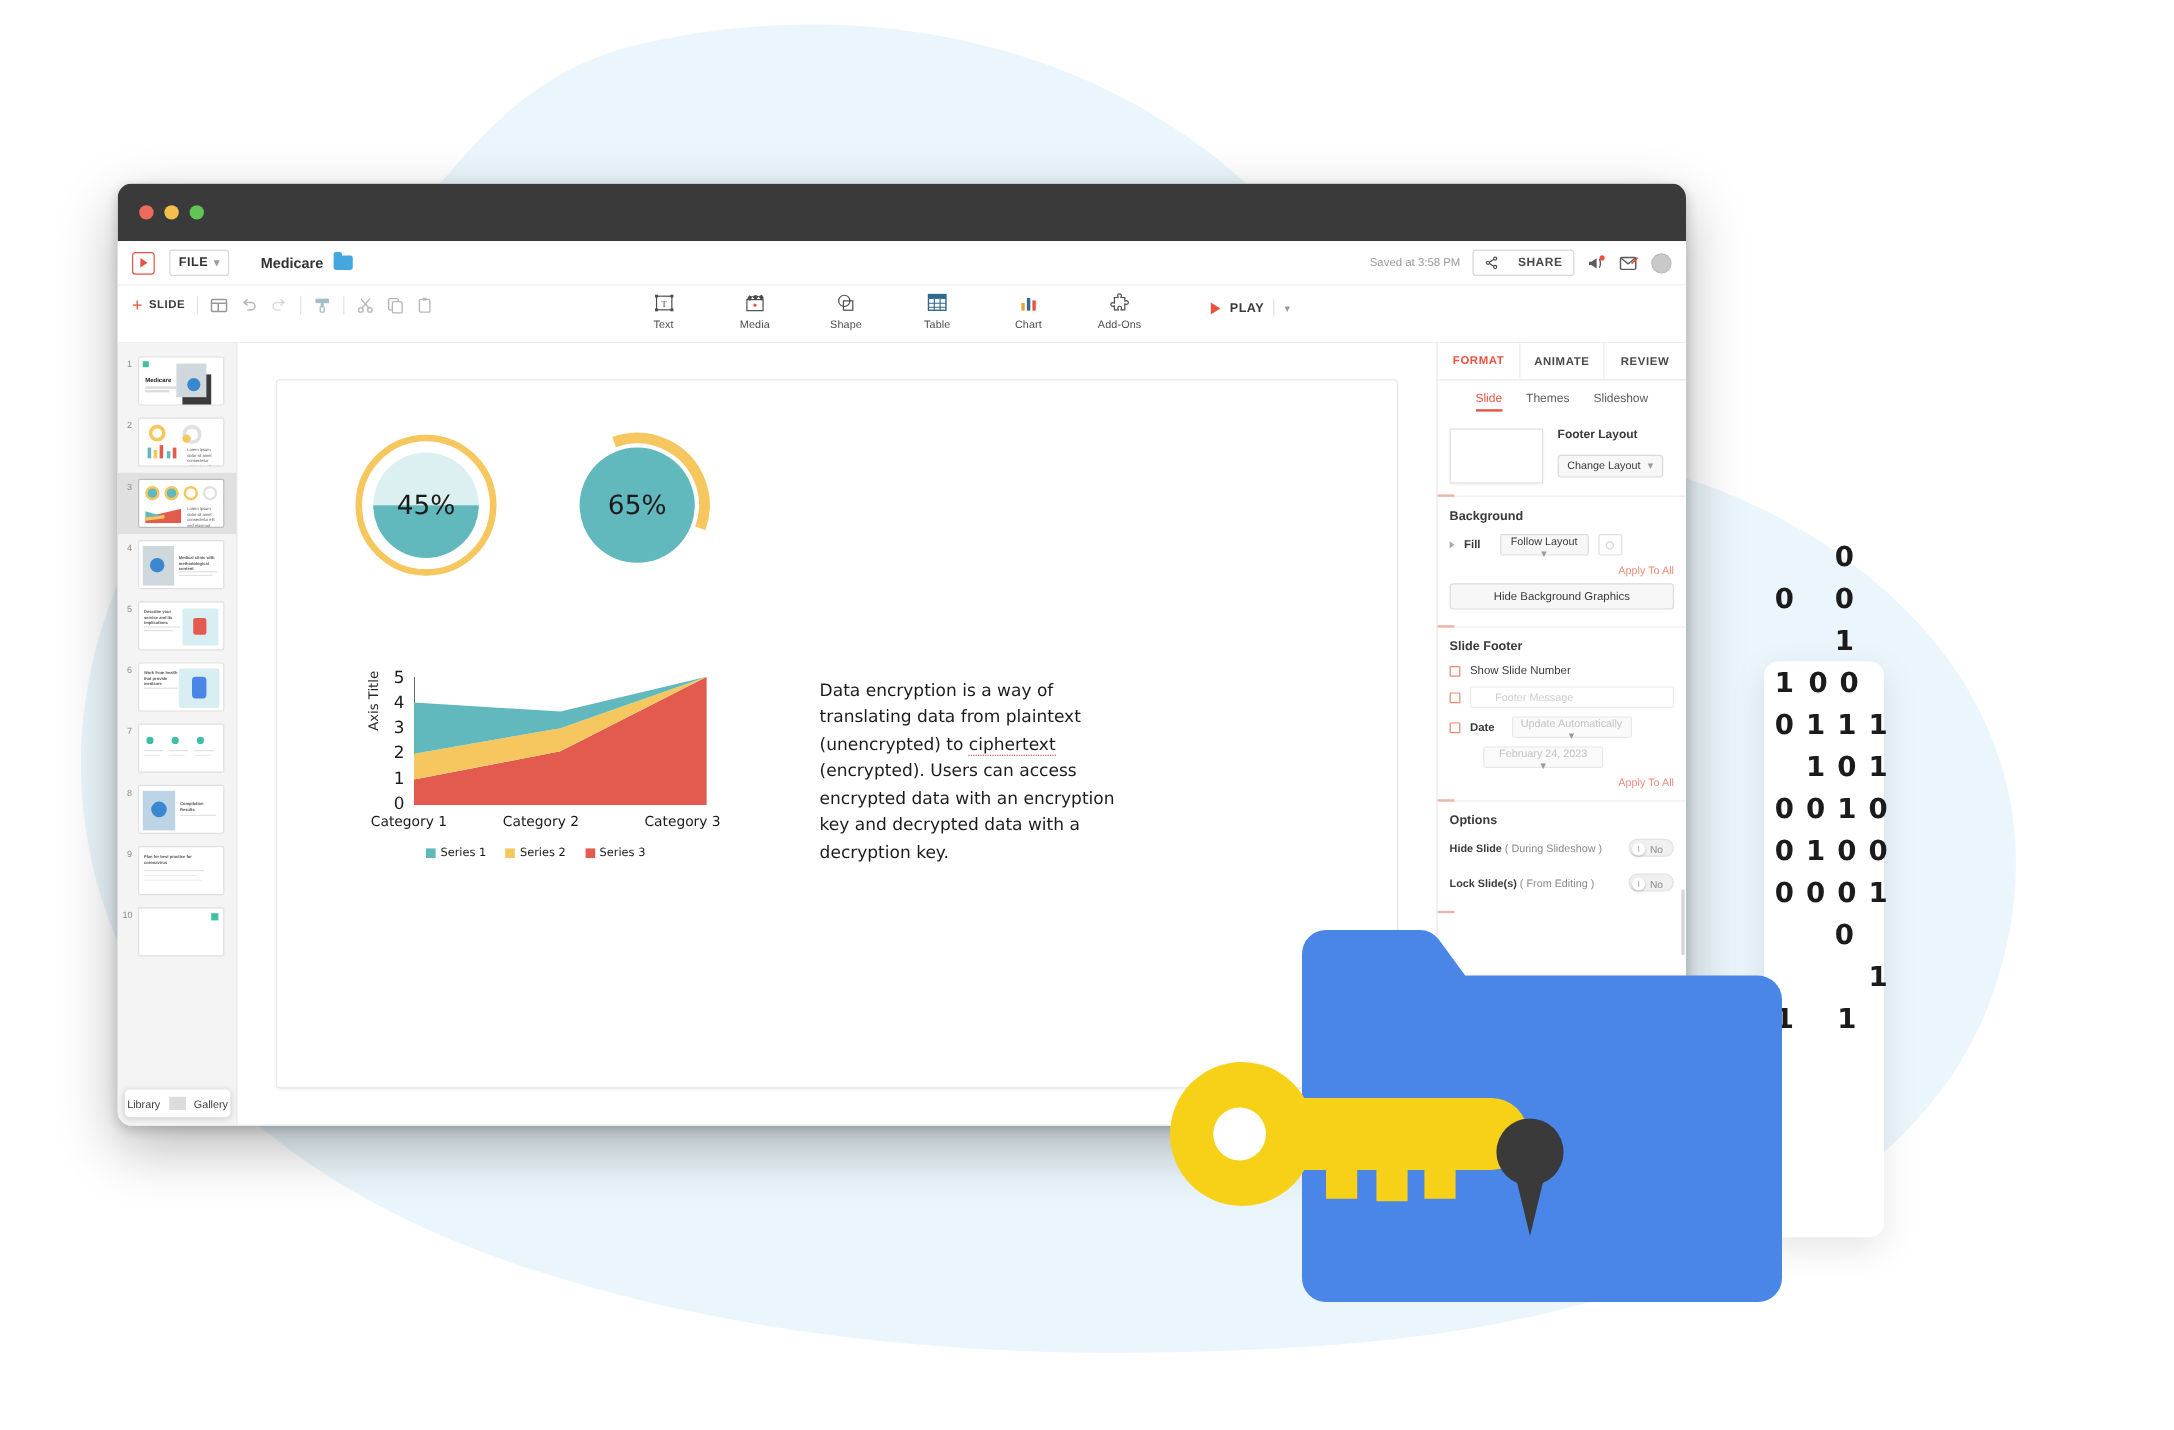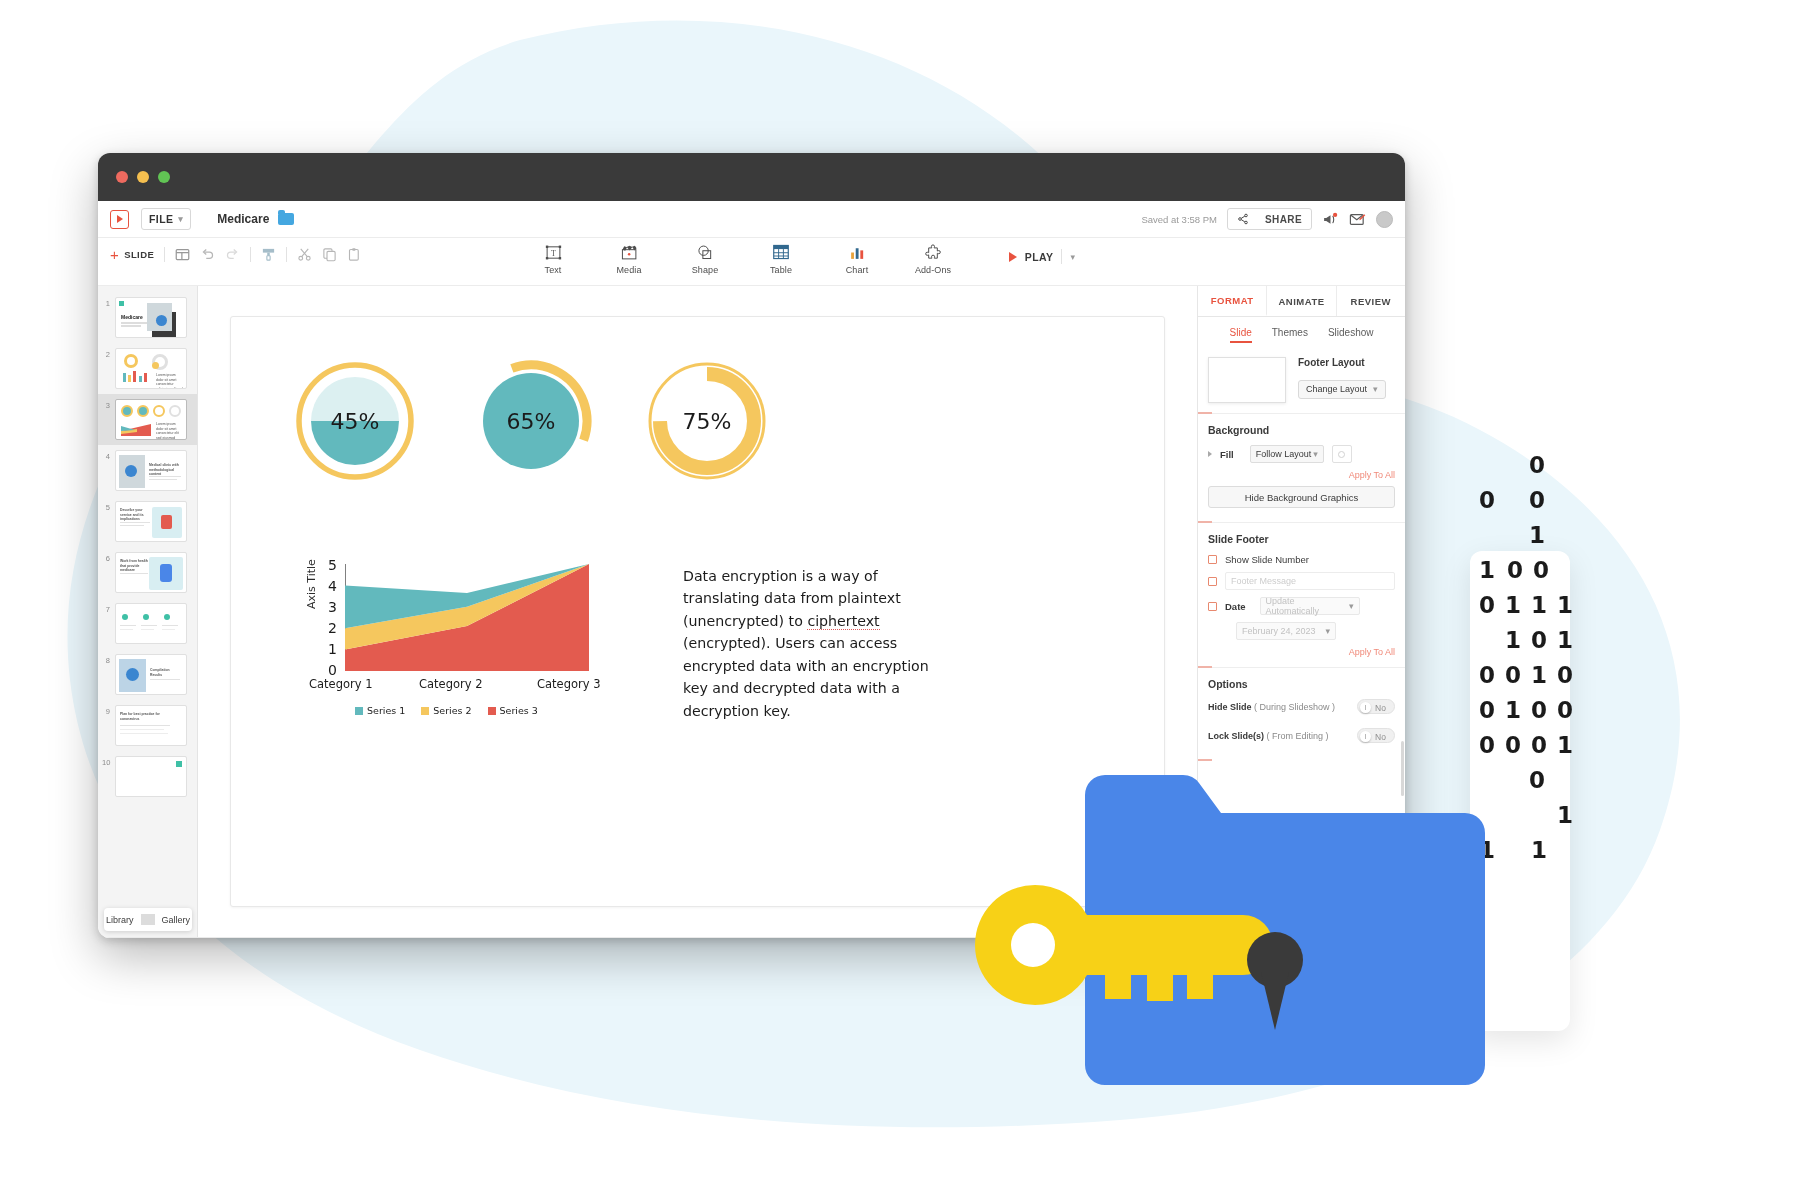--- a/index.html
+++ b/index.html
@@ -195,35 +195,35 @@
     border:1px solid #d9d9d9; background:#f7f7f7; border-radius:3px; height:19px;
     font-size:9px; color:#3a3a3a; display:inline-flex; align-items:center; gap:6px; padding:0 7px;
   }
   .sec-h { font-size:10.5px; font-weight:bold; color:#3a3a3a; margin: 4px 0 9px; }
   .row { display:flex; align-items:center; gap:8px; margin-bottom:7px; }
   .lbl { font-size:9.5px; color:#3a3a3a; }
   .tri-r { width:0;height:0;border-left:4px solid #a9a9a9;border-top:3px solid transparent;border-bottom:3px solid transparent;}
   .dd {
     border:1px solid #ddd; background:#f7f7f7; border-radius:2px; height:18px;
     font-size:9px; color:#3a3a3a; display:flex; align-items:center; justify-content:space-between;
-    padding:0 5px; min-width:70px;
+    padding:0 5px; min-width:70px;flex-direction:column;
   }
   .dd.ghost { background:#fafafa; color:#c2c2c2; border-color:#e8e8e8; }
   .swatch { width:20px;height:18px;border:1px solid #e0e0e0;border-radius:2px;display:flex;align-items:center;justify-content:center;}
   .swatch i { width:7px;height:7px;border-radius:50%;border:1px solid #d2d2d2;display:block;}
   .apply { font-size:9px; color:#f08a7a; text-align:right; }
   .wide-btn {
     width:100%; height:22px; border:1px solid #dcdcdc; background:#f7f7f7; border-radius:3px;
     font-size:9.5px; color:#3a3a3a; display:flex; align-items:center; justify-content:center;
     margin: 6px 0 4px;
   }
   .cbx { width:9px;height:9px;border:1.2px solid #e8896f; border-radius:1px; background:#fff; flex:0 0 auto;}
   .ghost-in {
     flex:1; height:18px; border:1px solid #ececec; border-radius:2px; background:#fff;
-    font-size:9px; color:#cdcdcd; display:flex; align-items:center; padding:0 5px;text-align:center;
+    font-size:9px; color:#cdcdcd; display:flex; align-items:center; padding:0 20px;text-align:center;
   }
   .toggle {
     width:38px; height:15px; border-radius:8px; background:#f0f0f0; border:1px solid #e2e2e2;
     display:flex; align-items:flex-end; padding:0 2px; gap:4px; margin-left:auto;
   }
   .toggle .knob { width:11px;height:11px;border-radius:50%;background:#fff;box-shadow:0 1px 2px rgba(0,0,0,.22); display:flex;align-items:center;justify-content:center;}
   .toggle .knob i{ width:1.5px;height:5px;background:#b9b9b9;display:block;}
   .toggle .tx { font-size:8.5px; color:#8e8e8e; }
   .opt-lbl { font-size:9px; color:#3a3a3a; }
   .opt-lbl em { font-style:normal; color:#8a8a8a; }
@@ -569,27 +569,20 @@
           </div>
 
           <div class="donut">
             <svg viewBox="0 0 124 124">
               <circle cx="62" cy="62" r="56" fill="none" stroke="#f5c75e" stroke-width="9" stroke-dasharray="127 225" stroke-linecap="butt" transform="rotate(-110 62 62)"></circle>
               <circle cx="62" cy="62" r="48" fill="#62b9bd"></circle>
             </svg>
             <div class="val">65%</div>
           </div>
 
-          <div class="donut">
-            <svg viewBox="0 0 124 124">
-              <circle cx="62" cy="62" r="57" fill="none" stroke="#f5c75e" stroke-width="3"></circle>
-              <circle cx="62" cy="62" r="47" fill="none" stroke="#f5c75e" stroke-width="14" stroke-dasharray="221 74" transform="rotate(-90 62 62)"></circle>
-            </svg>
-            <div class="val">75%</div>
-          </div>
 
         </div>
 
         <div class="areachart">
           <div class="axis-title">Axis Title</div>
           <div class="ylabels">
             <div>5</div>
             <div>4</div>
             <div>3</div>
             <div>2</div>

